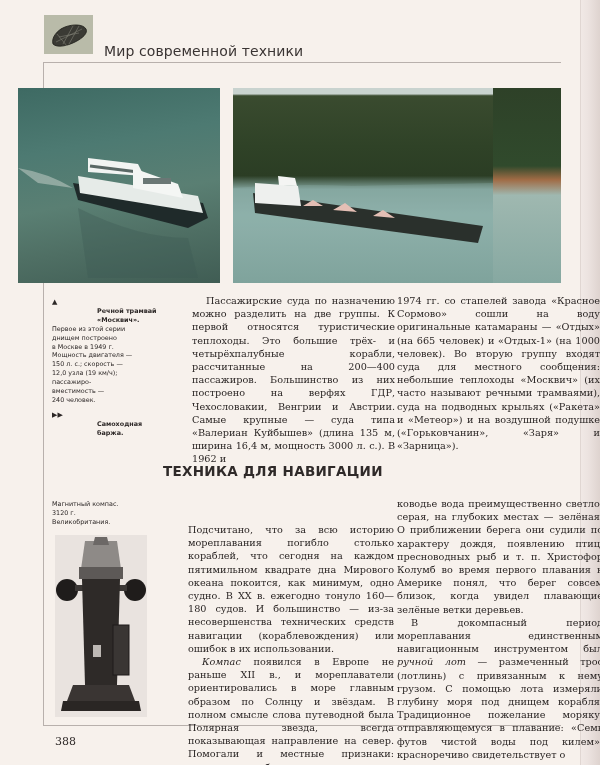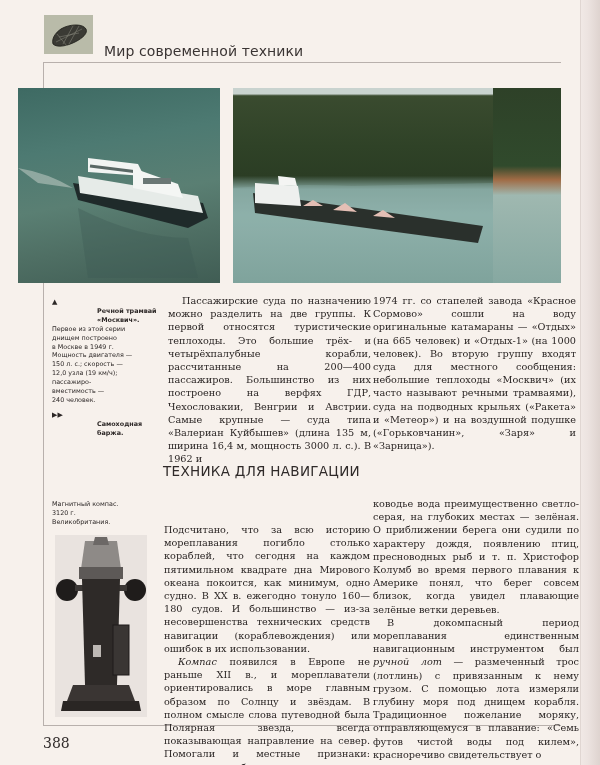--- a/index.html
+++ b/index.html
@@ -35,35 +35,35 @@
   .photo-barge-rest { position:absolute; left:493px; top:88px; width:68px; height:195px;
     background:linear-gradient(180deg,#2e4128 0%,#304a2c 40%,#a06b45 47%,#9fb8b0 55%,#86a8a1 100%); }
   .caption-col {
     position:absolute; left:52px; font-family:"DejaVu Sans", sans-serif;
     font-size:6.4px; line-height:8.9px; color:#2c2726; width:110px;
   }
   .caption-col .bold { font-weight:bold;margin-left:45px; }
   .arrow-mark { font-size:7px; font-weight:bold; }
   .body-col {
     position:absolute; font-size:9.7px; line-height:13.2px; color:#2a2524;
-    text-align:justify; width:203px;
+    text-align:justify; width:203px;margin-left:24px;
   }
   .body-col p { margin:0; }
   .body-col .indent { text-indent:14px; }
   .body-col em { font-style:italic; }
   .section-title {
     position:absolute; left:163px; top:463px; font-family:"DejaVu Sans", sans-serif;
-    font-weight:normal; font-size:13.5px; color:#2f2a29; letter-spacing:0.3px;
+    font-weight:bold; font-size:13.5px; color:#2f2a29; letter-spacing:0.3px;
   }
   .compass-photo {
     position:absolute; left:55px; top:535px; width:92px; height:182px;
     background:#e9e3df;
   }
   .page-number {
-    position:absolute; left:43px; top:735px; font-size:14px; color:#2f2a29;
+    position:absolute; left:55px; top:735px; font-size:11px; color:#2f2a29;
   }
 </style>
 </head>
 <body>
 
 <div class="page-edge-right"></div>
 
 <div class="header-icon-box">
   <svg width="40" height="30" viewBox="0 0 40 30">
     <path d="M4 24 C2 18 8 10 16 7 C24 4 34 4 37 9 C39 13 34 18 26 22 C18 26 8 28 4 24 Z" fill="#3a3a34" stroke="#1d1d18" stroke-width="0.8"></path>

